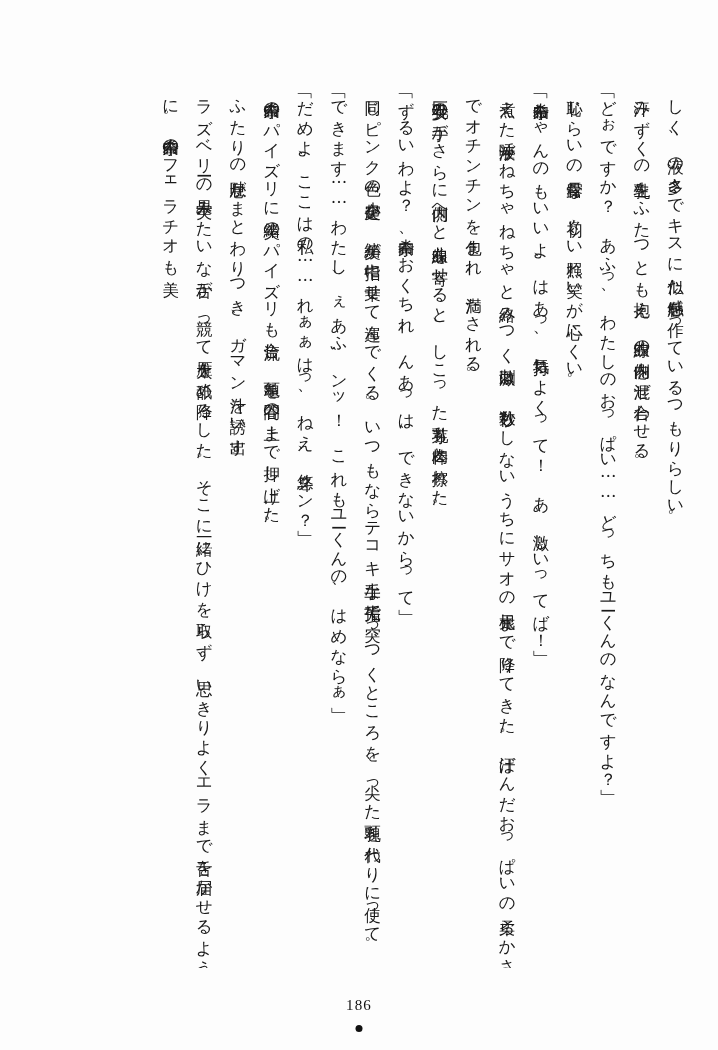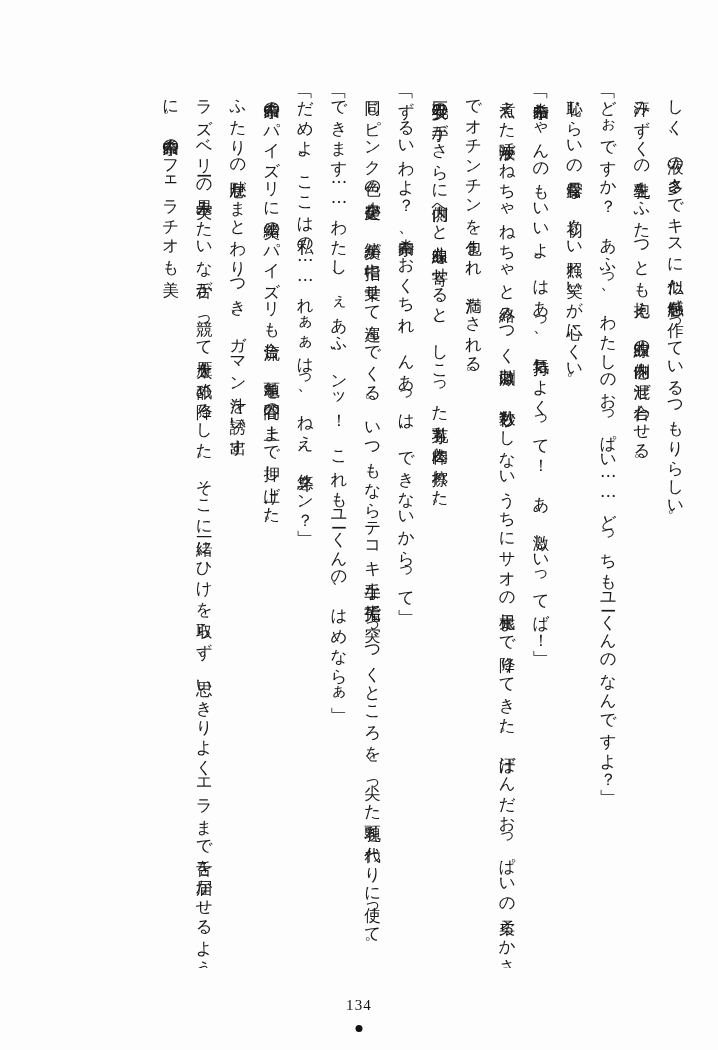--- a/index.html
+++ b/index.html
@@ -78,16 +78,16 @@
     <p class="line">巨乳少女の手がさらに内側へと曲線を寄せると、しこった乳芽も肉棒と擦れた。</p>
     <p class="line">「ずるいわよ？ 由希奈、おくちれ、んあっは、できないからって」</p>
     <p class="line">同じピンク色の小突起を、美緒が中指に乗せて運んでくる。いつもならテコキ上手な指先で突っつくところを、尖った乳頭を代わりに使って。</p>
     <p class="line">「できます……わたし、ぇあふ、ンッ！ これもユーくんの、はめならぁ」</p>
     <p class="line">「だめよ、ここは私の……れぁぁはっ、ねえ、悠斗クン？」</p>
     <p class="line">由希奈のパイズリに美緒のパイズリも合流し、亀頭を谷間の上まで押し上げた。</p>
     <p class="line">ふたりの吐息がまとわりつき、ガマン汁を誘い出す。</p>
     <p class="line">ラズベリーの果実みたいな舌が、競って雁太を舐め降ろした。そこに一緒にひけを取らず、思いきりよくエラまで舌を届かせるように。由希奈のフェラチオも美</p>
   </div>
 
-  <div id="page-number">134</div>
+  <div id="page-number">186</div>
   <div id="page-marker"></div>
 
 </div>
 
 </body></html>

